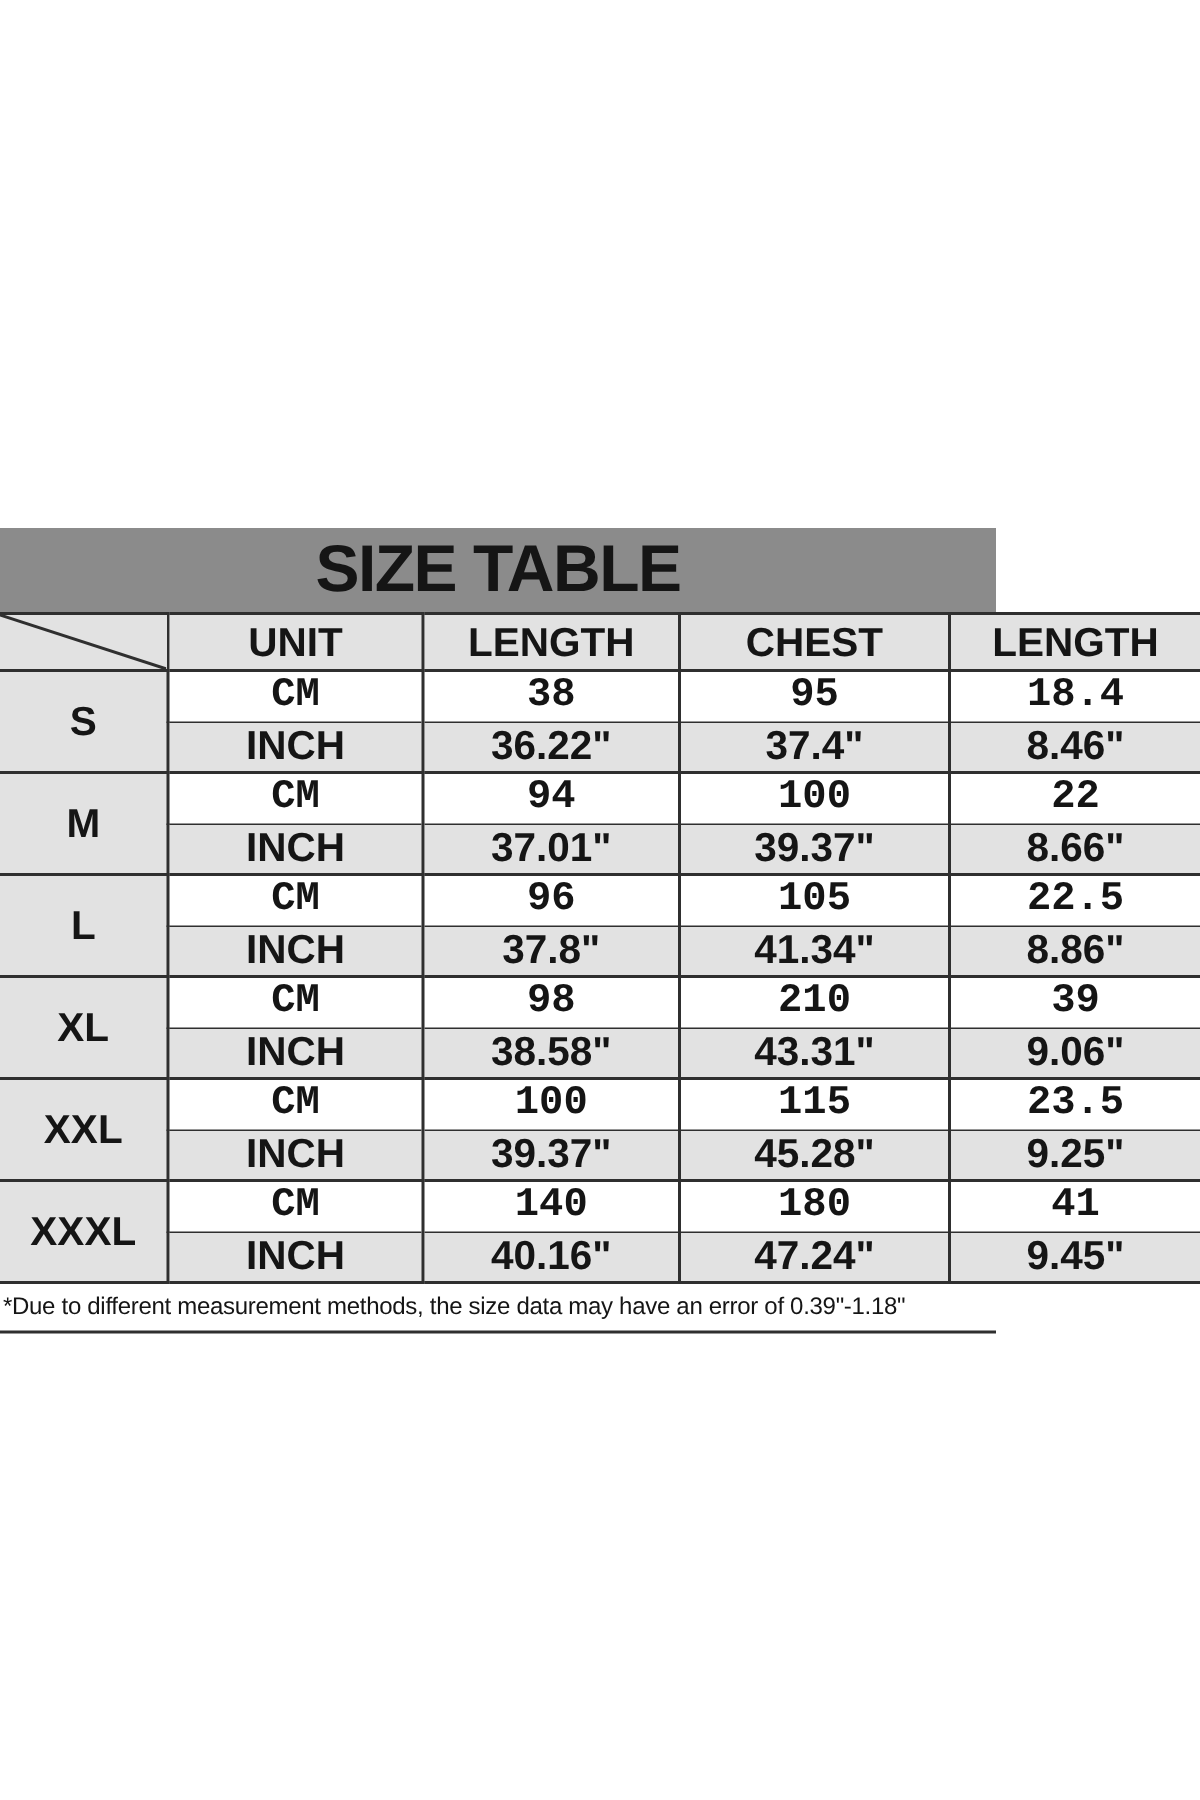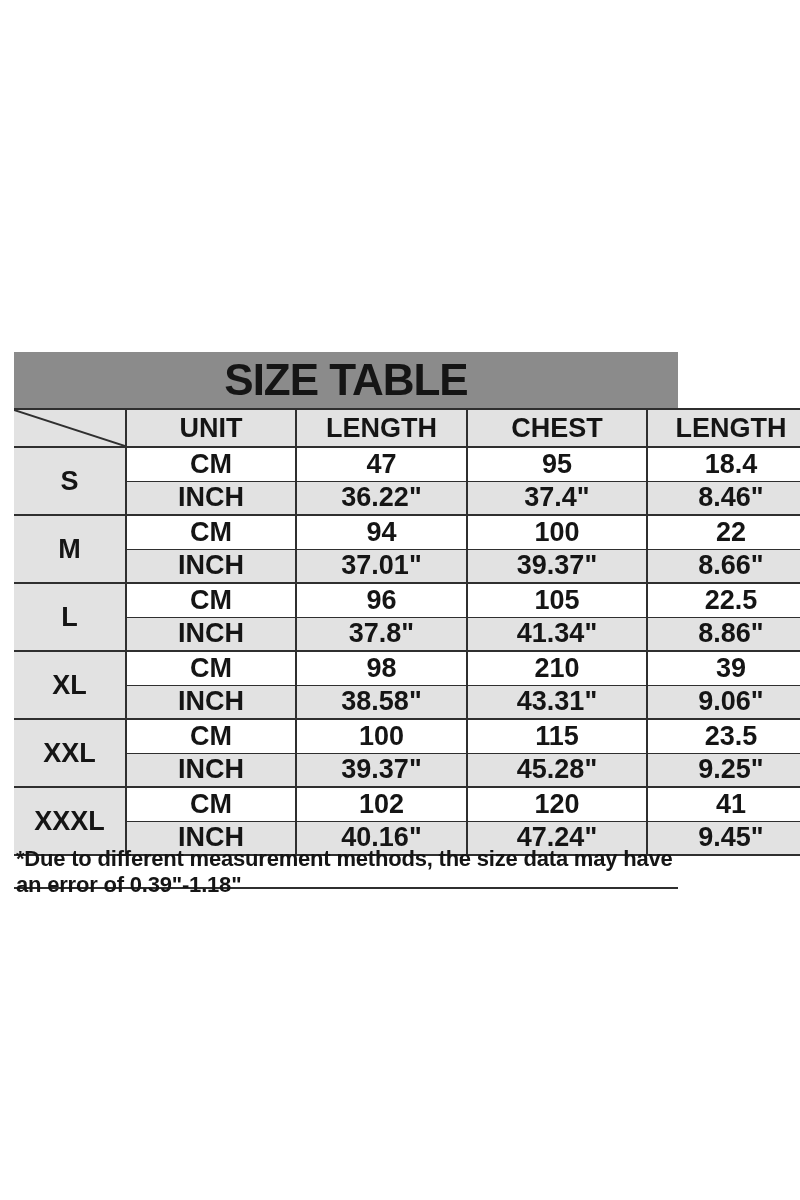--- a/index.html
+++ b/index.html
@@ -1,20 +1,20 @@
 <!DOCTYPE html>
 <html style="--title-bar-bg: #8b8b8b; --shaded-cell-bg: #e2e2e2; --white-cell-bg: #ffffff; --border: #2f2f2f; --text: #151515;"><head>
 <meta charset="utf-8">
 <style>
   html, body { margin:0; padding:0; background:#ffffff; }
   .stage {
     position:relative; width:800px; height:1200px; background:#ffffff;
     font-family:"Liberation Sans", sans-serif; overflow:hidden;
   }
-  .table-block { position:absolute; left:0; top:352px; width:664px;margin-left:14px; }
+  .table-block { position:absolute; left:0; top:352px; width:664px; }
 
   .title-bar {
     height:56px; background:var(--title-bar-bg, #8b8b8b);
     display:flex; align-items:center; justify-content:center;
     font-size:44px; font-weight:bold; color:var(--text, #151515);
     letter-spacing:-1px;
   }
 
   table.size-table {
     width:800px; border-collapse:collapse; table-layout:fixed;padding-left:48px;
@@ -30,28 +30,28 @@
   table.size-table tr > *:last-child  { border-right:none; }
 
   tr.header-row th { height:36px; background:var(--shaded-cell-bg, #e2e2e2); }
   th.diag {
     position:relative; background:var(--white-cell-bg, #ffffff);
   }
   th.diag svg { position:absolute; inset:0; width:100%; height:100%; display:block; }
 
   tbody tr { height:34px; }
   th.size-label { background:var(--shaded-cell-bg, #e2e2e2); }
-  tr.row-cm  td { background:var(--white-cell-bg, #ffffff); border-bottom-width:1px; }
+  tr.row-cm  td { background:var(--white-cell-bg, #ffffff); border-bottom-width:1px;font-family:Liberation Mono, monospace; }
   tr.row-inch td { background:var(--shaded-cell-bg, #e2e2e2); border-top-width:1px; }
 
   .footnote {
     height:31px; background:var(--white-cell-bg, #ffffff);
     border-bottom:2px solid var(--border, #2f2f2f);
     display:flex; align-items:center;
-    font-size:22px; font-weight:bold; color:var(--text, #151515);
+    font-size:16px; font-weight:normal; color:var(--text, #151515);
     letter-spacing:-0.2px; padding-left:2px;
   }
 </style>
 </head>
 <body>
 
 <div class="stage">
   <div class="table-block">
 
     <div class="title-bar">SIZE TABLE</div>
@@ -75,21 +75,21 @@
           <th>LENGTH</th>
           <th>CHEST</th>
           <th>LENGTH</th>
         </tr>
       </thead>
       <tbody>
 
         <tr class="row-cm">
           <th class="size-label" rowspan="2">S</th>
           <td>CM</td>
-          <td>47</td>
+          <td>38</td>
           <td>95</td>
           <td>18.4</td>
         </tr>
         <tr class="row-inch">
           <td>INCH</td>
           <td>36.22"</td>
           <td>37.4"</td>
           <td>8.46"</td>
         </tr>
 
@@ -145,22 +145,22 @@
         <tr class="row-inch">
           <td>INCH</td>
           <td>39.37"</td>
           <td>45.28"</td>
           <td>9.25"</td>
         </tr>
 
         <tr class="row-cm">
           <th class="size-label" rowspan="2">XXXL</th>
           <td>CM</td>
-          <td>102</td>
-          <td>120</td>
+          <td>140</td>
+          <td>180</td>
           <td>41</td>
         </tr>
         <tr class="row-inch">
           <td>INCH</td>
           <td>40.16"</td>
           <td>47.24"</td>
           <td>9.45"</td>
         </tr>
       </tbody>
     </table>

